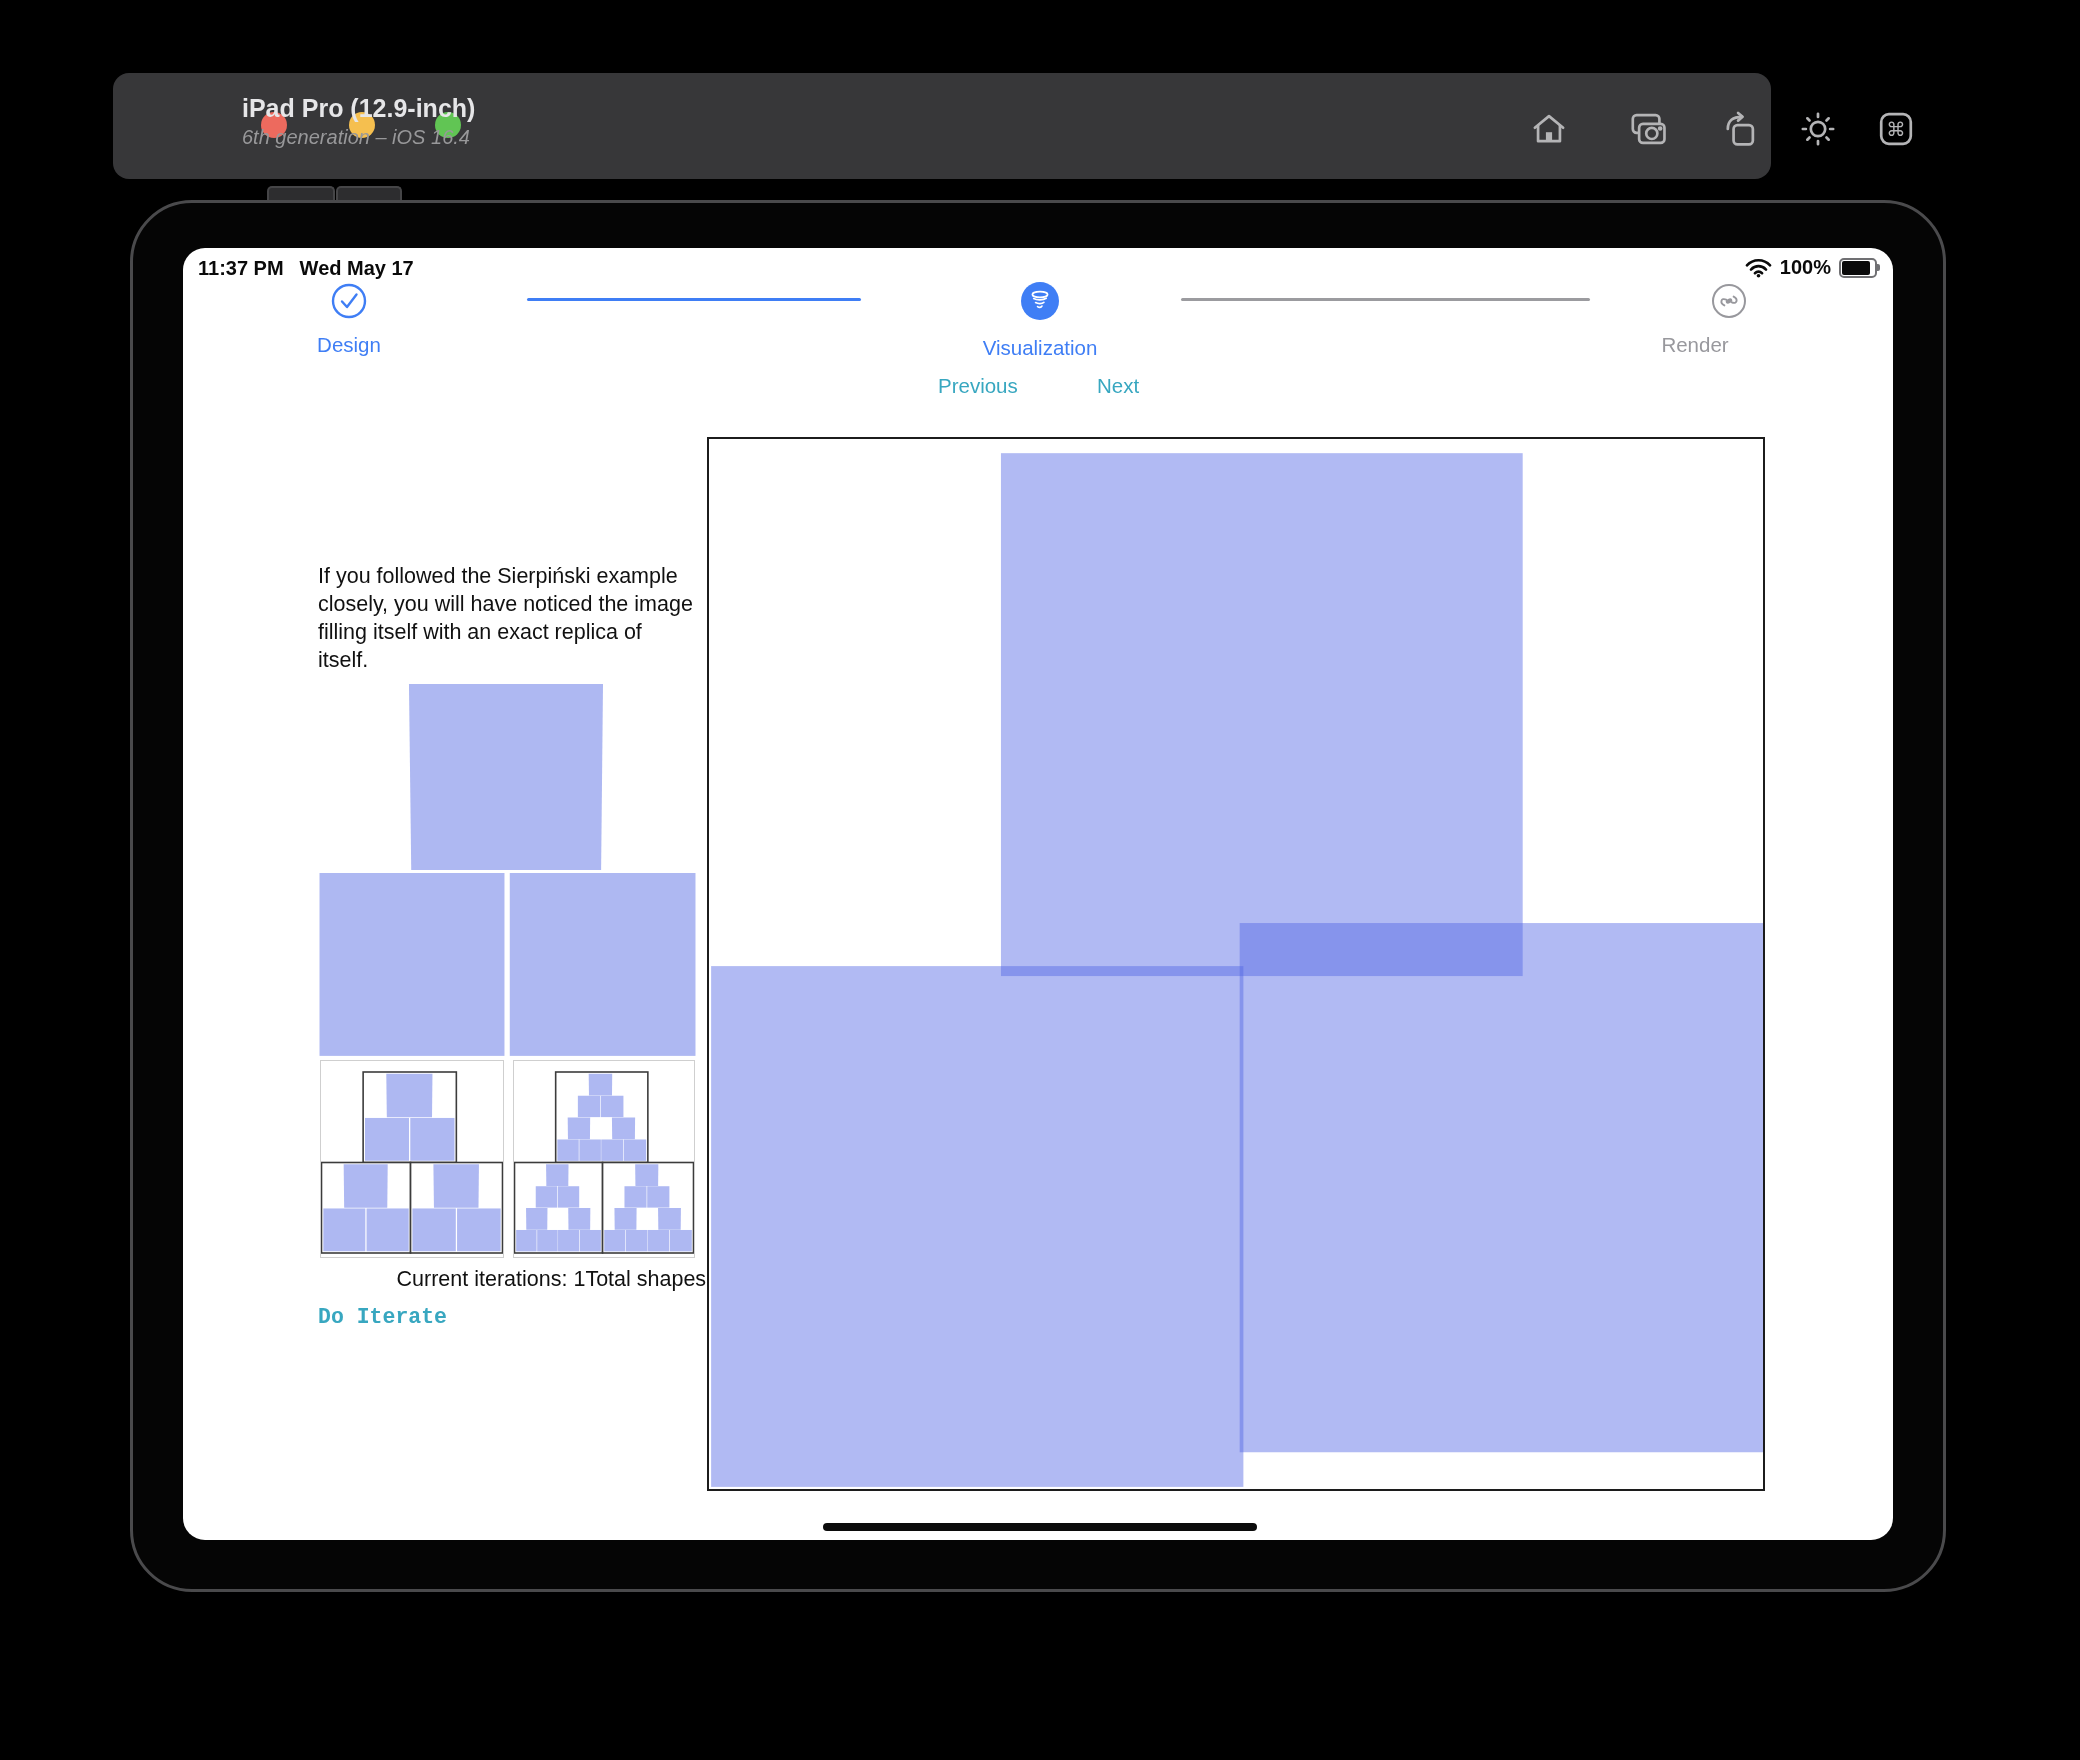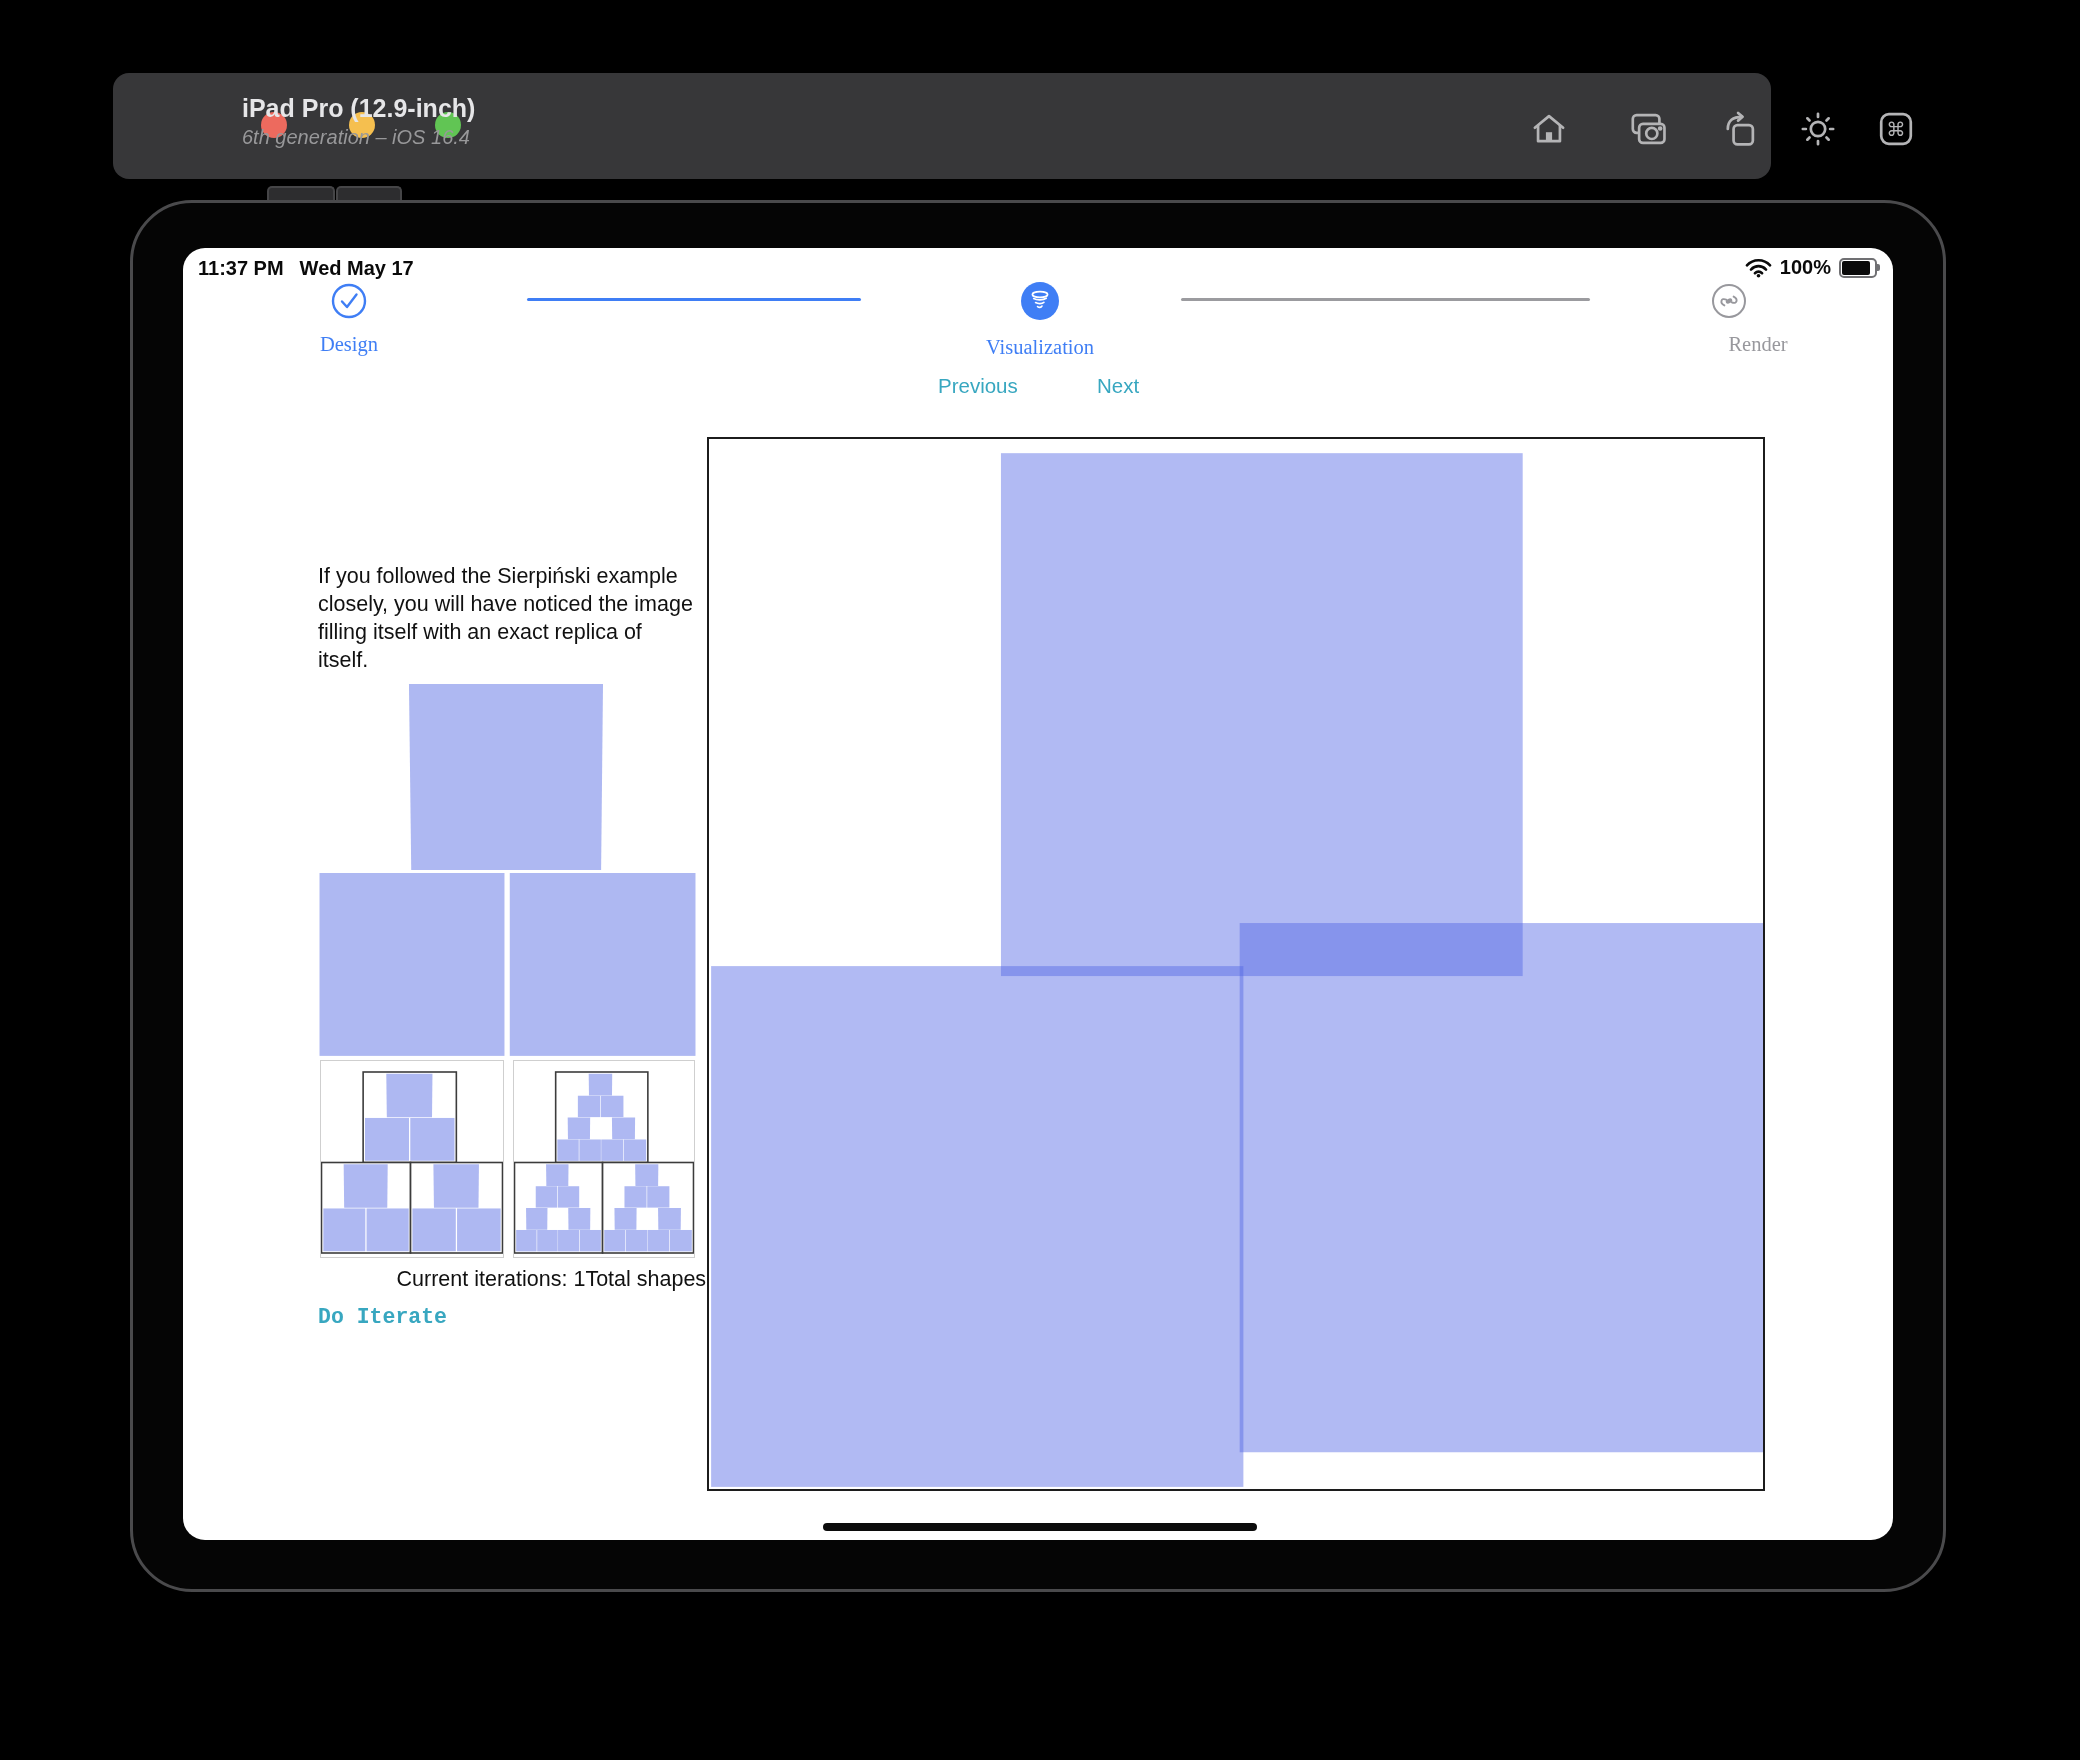--- a/index.html
+++ b/index.html
@@ -24,21 +24,21 @@
   
   .sb-left{position:absolute;left:15px;top:9px;display:flex;gap:16px;
            font-size:20px;font-weight:600;color:#0a0a0a;}
   .sb-right{position:absolute;right:16px;top:8px;display:flex;align-items:center;gap:8px;
             font-size:20px;font-weight:600;color:#0a0a0a;}
   .battery{position:relative;width:34px;height:16px;border:2px solid #707073;border-radius:5px;}
   .battery .lvl{position:absolute;left:1px;top:1px;bottom:1px;width:28px;background:#0a0a0a;border-radius:2px;}
   .battery .cap{position:absolute;right:-5px;top:4px;width:3px;height:7px;background:#707073;border-radius:0 2px 2px 0;}
   
   .stepline{position:absolute;border-radius:2px;}
-  .steplabel{position:absolute;transform:translateX(-50%);font-size:20.5px;white-space:nowrap;font-family:Liberation Serif, serif;}
+  .steplabel{position:absolute;transform:translateX(-50%);font-size:20.5px;white-space:nowrap;}
   .stepicon{position:absolute;}
   .navbtn{position:absolute;background:none;border:none;padding:0;font-family:inherit;
           font-size:20.5px;white-space:nowrap;}
   
   .para{position:absolute;left:135px;width:404px;font-size:21.5px;line-height:28px;color:#111;
         white-space:pre-line;}
   .preview{position:absolute;left:135px;top:435px;width:379px;height:374px;}
   .thumb{position:absolute;border:1px solid #cfcfcf;background:#fff;box-sizing:border-box;}
   .counters{position:absolute;left:135px;top:1019px;width:380px;display:flex;
             justify-content:flex-end;font-size:21.5px;color:#111;margin-left:32px;}
@@ -167,21 +167,21 @@
     <div class="stepicon" style="left:1527px;top:34px">
       <svg width="38" height="38" viewBox="-19 -19 38 38">
         <circle r="16" fill="none" stroke="#98989d" stroke-width="2"></circle>
         <ellipse cx="0" cy="0" rx="3.4" ry="2.3" fill="#98989d" transform="rotate(-25)"></ellipse>
         <g stroke="#98989d" stroke-width="1.9" fill="none" stroke-linecap="round">
           <path d="M-2.8 -1.4 C-8 -3.6 -9.5 1.8 -4.6 4.4"></path>
           <path d="M2.8 1.4 C8 3.6 9.5 -1.8 4.6 -4.4"></path>
         </g>
       </svg>
     </div>
-    <div class="steplabel" style="left:1575px;top:85px;color:#98989d">Render</div>
+    <div class="steplabel" style="left:1512px;top:85px;color:#98989d">Render</div>
 
     <div class="para" style="top:314px">If you followed the Sierpiński example
 closely, you will have noticed the image
 filling itself with an exact replica of
 itself.</div>
 
     <svg class="preview" id="preview-svg" viewBox="0 0 379 374" preserveAspectRatio="none">
         <polygon points="90.96,1.122 285.008,1.122 283.113,187 93.23400000000001,187" fill="#aeb8f2"></polygon>
         <rect x="1.516" y="189.992" width="184.952" height="182.886" fill="#aeb8f2"></rect>
         <rect x="191.774" y="189.992" width="185.71" height="182.886" fill="#aeb8f2"></rect>

